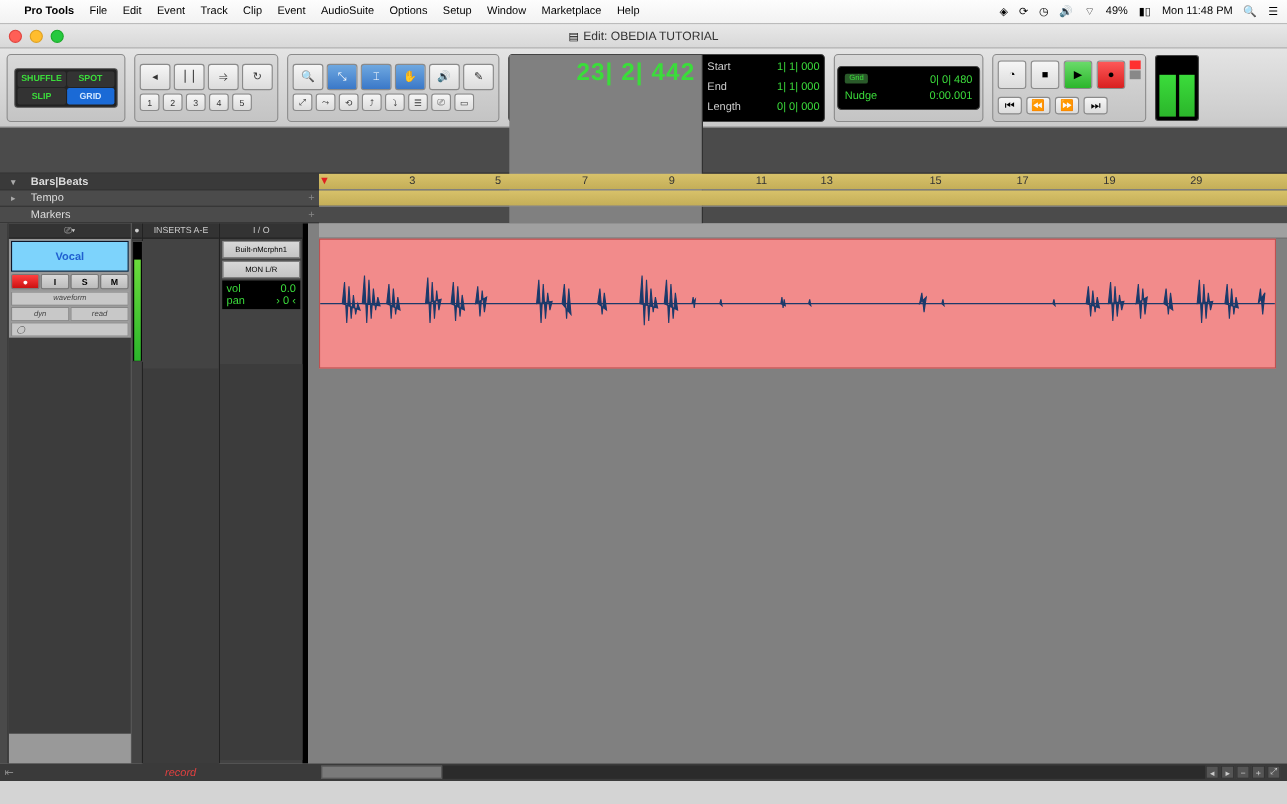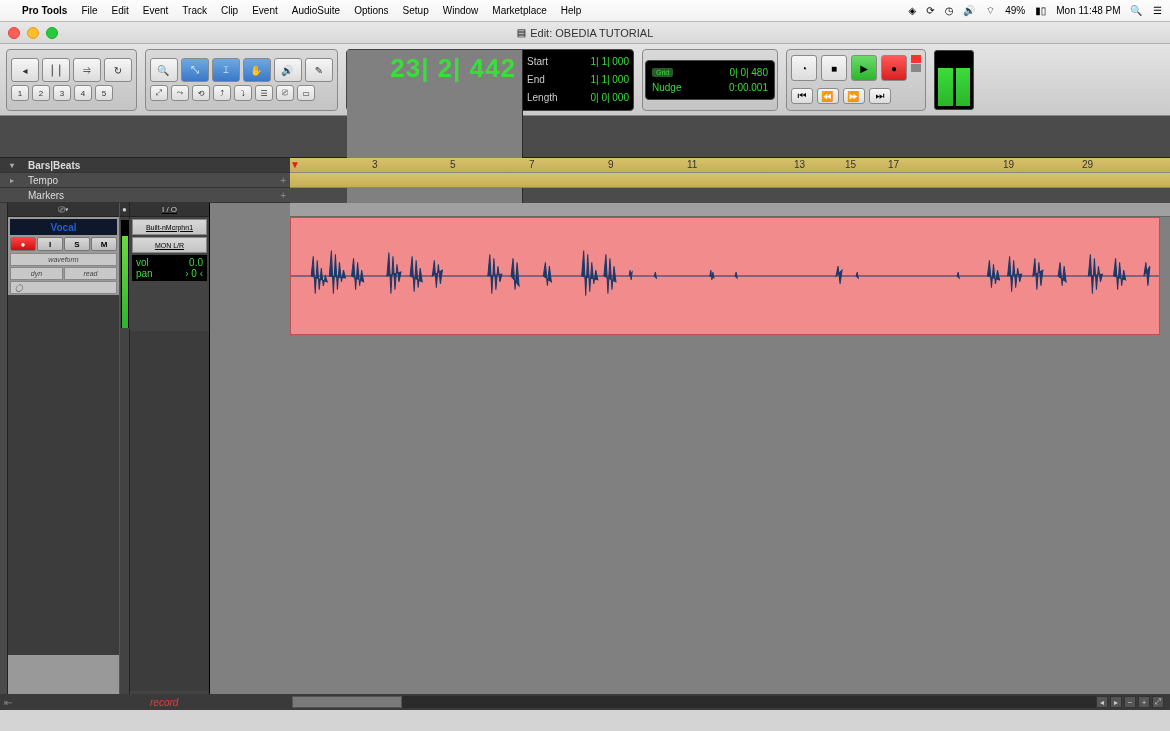--- a/index.html
+++ b/index.html
@@ -33,30 +33,30 @@
 .modes { background:#222; border:1px solid #555; border-radius:3px; padding:2px; display:grid; grid-template-columns:1fr 1fr; gap:1px; width:94px; height:36px; }
 .mode { font-size:8px; font-weight:bold; display:flex; align-items:center; justify-content:center; border-radius:2px; cursor:pointer; }
 .mode.shuffle { background:#333; color:#3bdc3b; }
 .mode.spot { background:#333; color:#3bdc3b; }
 .mode.slip { background:#333; color:#3bdc3b; }
 .mode.grid { background:#1a6ad6; color:#cfe6ff; }
 
 
 .counter { background:#000; border:1px solid #444; border-radius:4px; width:288px; height:62px; display:flex; color:#3bdc3b; font-family:"Courier New",monospace; }
 .counter .main { flex:1.2; display:flex; flex-direction:column; justify-content:space-between; padding:3px 6px; border-right:1px solid #2a2a2a;}
-.counter .main .big { font-size:26px; font-weight:bold; letter-spacing:1px; text-align:right;}
+.counter .main .big { font-size:22px; font-weight:bold; letter-spacing:1px; text-align:right;}
 .counter .main .sub { font-size:8px; color:#888; display:flex; justify-content:space-between; }
 .counter .side { width:110px; display:flex; flex-direction:column; justify-content:space-around; padding:3px 4px; font-size:8px; }
 .counter .side .pair { display:flex; justify-content:space-between; }
 .counter .side .lbl { color:#ccc; }
 .counter .side .val { color:#3bdc3b; }
 
 
 .gridbox { background:#000; border:1px solid #444; border-radius:4px; width:130px; height:40px; padding:4px 6px; font-size:8px; color:#3bdc3b; display:flex; flex-direction:column; justify-content:space-around; }
-.gridbox .pair { display:flex; justify-content:space-between; align-items:center;}
+.gridbox .pair { display:flex; justify-content:space-between; align-items:flex-start;}
 .gridbox .chip { background:#2a5a2a; padding:1px 4px; border-radius:2px; font-size:7px; }
 
 
 .transport { display:flex; gap:4px; }
 .tbtn { width:26px; height:26px; background:linear-gradient(#f6f6f6,#dcdcdc); border:1px solid #8a8a8a; border-radius:3px; display:flex; align-items:center; justify-content:center; cursor:pointer; }
 .tbtn.play { background:linear-gradient(#6adb6a,#2bb62b); }
 .tbtn.rec { background:linear-gradient(#ff5858,#d82020); }
 .transport-nav { display:flex; gap:4px; margin-top:4px; }
 .transport-nav .tbtn { width:22px; height:16px; }
 .tcol { display:flex; flex-direction:column; gap:3px; }
@@ -81,23 +81,23 @@
 .ruler-body .markers { height:15px; background:linear-gradient(#d8c26a,#c4ae58); border-bottom:1px solid #888; }
 .ruler-body .barsbeats span { position:absolute; top:1px; }
 .playhead-marker { position:absolute; top:0; left:0; color:#e02020; font-size:10px; }
 
 
 .main { display:flex; height:491px; background:#808080; }
 .tracks-panel { width:290px; background:#808080; display:flex; }
 .track-list-col { width:8px; background:#4a4a4a; border-right:1px solid #222;}
 .track-strip { width:112px; background:#999; border-right:1px solid #555; }
 .inserts-col { width:70px; background:#434343; border-right:1px solid #222; }
-.io-col { width:80px; background:#434343; border-right:1px solid #000000;text-decoration:underline; }
+.io-col { width:80px; background:#434343; border-right:5px solid #000000; }
 .col-head { height:14px; background:#333; color:#ccc; font-size:8px; display:flex; align-items:center; justify-content:center; border-bottom:1px solid #222; }
-.track-name { height:16px; background:#0f172a; color:#2060d0; font-weight:bold; font-size:10px; display:flex; align-items:center; justify-content:center; border:4px solid #0f172a; margin:2px 2px 0 2px; }
+.track-name { height:28px; background:#7dd3fc; color:#2060d0; font-weight:bold; font-size:10px; display:flex; align-items:center; justify-content:center; border:1px solid #0f172a; margin:2px 2px 0 2px; }
 .track-btns { display:flex; gap:1px; padding:2px; }
 .tkb { flex:1; height:14px; background:linear-gradient(#d8d8d8,#bcbcbc); border:1px solid #777; border-radius:2px; font-size:8px; font-weight:bold; display:flex; align-items:center; justify-content:center; cursor:pointer; }
 .tkb.rec { background:linear-gradient(#ff4040,#cc1010); color:#fff; }
 .track-selects { padding:0 2px; }
 .tsel { height:13px; background:#c8c8c8; border:1px solid #888; font-size:7px; display:flex; align-items:center; justify-content:center; margin-bottom:1px; color:#444; font-style:italic;}
 .io-box { height:16px; background:linear-gradient(#d8d8d8,#c4c4c4); border:1px solid #888; font-size:7px; display:flex; align-items:center; justify-content:center; margin:2px; cursor:pointer; }
 .vol-pan { padding:2px 4px; font-size:8px; color:#3bdc3b; background:#000; margin:2px; }
 .vol-pan .pair { display:flex; justify-content:space-between; }
 .track-meter { width:10px; height:110px; background:#000; border:1px solid #444; margin:2px auto; position:relative;}
 .track-meter .fill { position:absolute; bottom:0; left:1px; right:1px; height:85%; background:linear-gradient(#6adb3b,#2bb62b);}
@@ -157,20 +157,28 @@
     <span class="tl-red"></span>
     <span class="tl-yel"></span>
     <span class="tl-grn"></span>
   </div>
   <span style="margin-right:4px;">▤</span>
   <span class="title">Edit: OBEDIA TUTORIAL</span>
 </div>
 
 <div class="toolbar">
 
+  <div class="cluster" style="padding:6px;">
+    <div class="modes">
+      <div class="mode shuffle">SHUFFLE</div>
+      <div class="mode spot">SPOT</div>
+      <div class="mode slip">SLIP</div>
+      <div class="mode grid">GRID</div>
+    </div>
+  </div>
 
   <div class="cluster">
     <div class="row">
       <div class="btn">◂</div>
       <div class="btn">⎪⎪</div>
       <div class="btn">⥤</div>
       <div class="btn">↻</div>
     </div>
     <div class="row">
       <div class="btn small">1</div>
@@ -289,23 +297,23 @@
       </div>
   </div>
   <div class="ruler-body">
     <div class="barsbeats">
       <span class="playhead-marker" style="left:0px;">▼</span>
       <span style="left:82px">3</span>
       <span style="left:160px">5</span>
       <span style="left:239px">7</span>
       <span style="left:318px">9</span>
       <span style="left:397px">11</span>
-      <span style="left:504px">13</span>
+      <span style="left:456px">13</span>
       <span style="left:555px">15</span>
-      <span style="left:598px">17</span>
+      <span style="left:634px">17</span>
       <span style="left:713px">19</span>
       <span style="left:792px">29</span>
     </div>
     <div class="markers"></div>
   </div>
 </div>
 
 <div class="main">
 
   <div class="tracks-panel">
@@ -331,20 +339,25 @@
       <div class="below-track"></div>
     </div>
 
     <div style="width:10px;background:#434343;border-right:1px solid #222;">
       <div class="col-head">●</div>
       <div class="track-meter">
           <div class="fill"></div>
         </div>
     </div>
 
+    <div class="inserts-col">
+      <div class="col-head">INSERTS A-E</div>
+      <div style="height:118px;"></div>
+      <div class="below-track"></div>
+    </div>
 
     <div class="io-col">
       <div class="col-head">I / O</div>
       <div class="io-box">Built-nMcrphn1</div>
       <div class="io-box">MON L/R</div>
       <div class="vol-pan">
         <div class="pair">
             <span>vol</span>
             <span>0.0</span>
           </div>

